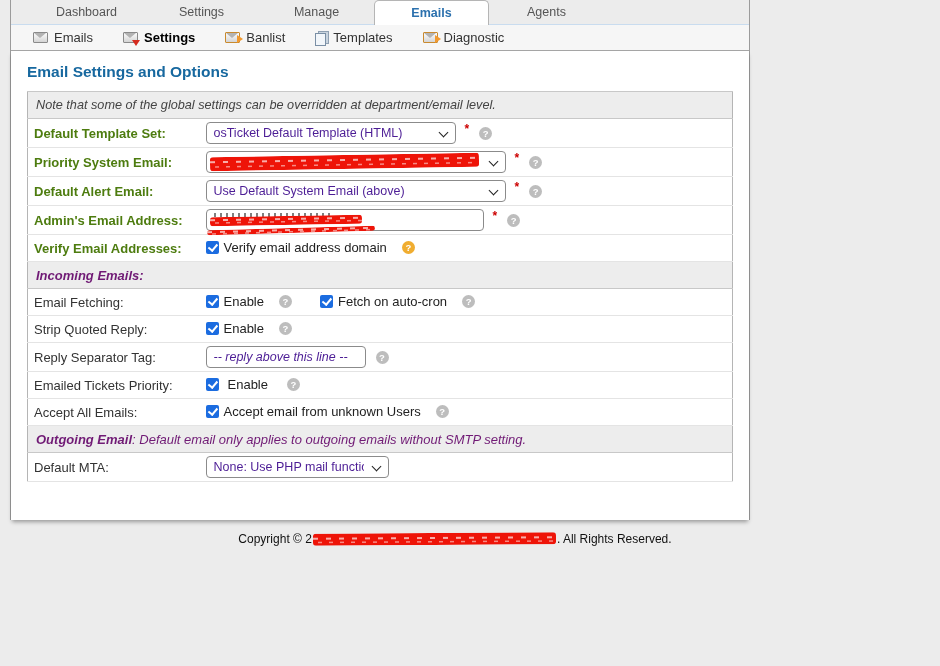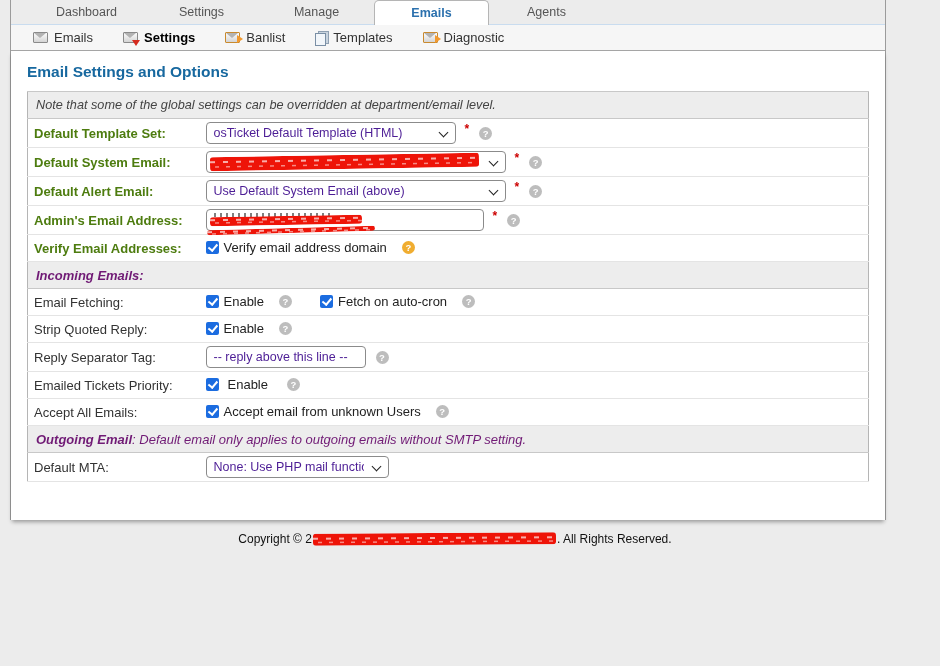--- a/index.html
+++ b/index.html
@@ -1,20 +1,20 @@
 <!DOCTYPE html>
 <html><head>
 <meta charset="utf-8">
 <style>
   * { box-sizing: border-box; }
   html,body { margin:0; padding:0; }
   body { width:940px; height:666px; background:#ececec; overflow:hidden;
          font-family:"Liberation Sans", sans-serif; font-size:13px; color:#222; }
 
-  .frame { position:absolute; left:10px; top:0; width:876px; height:520px;
+  .frame { position:absolute; left:10px; top:0; width:740px; height:520px;
            border-left:1px solid #9b9b9b; border-right:1px solid #9b9b9b; }
 
   
   .tabbar { height:25px; border-bottom:1px solid #c9dcef; background:#ececec;
             display:flex; align-items:flex-end; padding-left:18px; }
   .tab { width:115px; text-align:center; font-size:12.5px; color:#555;
          height:24px; line-height:24px; cursor:pointer; }
   .tab.active { background:#fff; border:1px solid #b5b5b5; border-bottom:none;
                 border-radius:5px 5px 0 0; color:#2c71ae; font-weight:bold;
                 margin-bottom:-1px; height:25px; position:relative; z-index:2; }
@@ -149,21 +149,21 @@
             <td colspan="2">Note that some of the global settings can be overridden at department/email level.</td>
           </tr>
           <tr>
             <td class="lbl b">Default Template Set:</td>
             <td><span class="select" style="width: 250px;">
                 <span class="select-text">osTicket Default Template (HTML)</span>
                 <span class="chev"></span>
               </span><span class="req">*</span><span class="qmark">?</span></td>
           </tr>
           <tr>
-            <td class="lbl b">Default System Email:</td>
+            <td class="lbl b">Priority System Email:</td>
             <td><span class="select" style="width: 300px;">
                 <span class="select-text"></span>
                 <span class="chev"></span>
                 <span class="redact redact-select"></span>
               </span><span class="req">*</span><span class="qmark">?</span></td>
           </tr>
           <tr>
             <td class="lbl b">Default Alert Email:</td>
             <td><span class="select" style="width: 300px;">
                 <span class="select-text">Use Default System Email (above)</span>
@@ -205,21 +205,21 @@
           <tr>
             <td class="lbl">Strip Quoted Reply:</td>
             <td><label class="check-item">
                 <span class="cbx"></span>
                 <span class="check-label">Enable</span>
                 <span class="qmark">?</span>
               </label></td>
           </tr>
           <tr>
             <td class="lbl">Reply Separator Tag:</td>
-            <td><span class="tinput" style="width: 160px;">
+            <td><span class="tinput" style="width: 160px; font-style: italic;">
                 <span class="tinput-text">-- reply above this line --</span>
               </span><span class="qmark">?</span></td>
           </tr>
           <tr>
             <td class="lbl">Emailed Tickets Priority:</td>
             <td><label class="check-item gap">
                 <span class="cbx"></span>
                 <span class="check-label">Enable</span>
                 <span class="qmark">?</span>
               </label></td>

